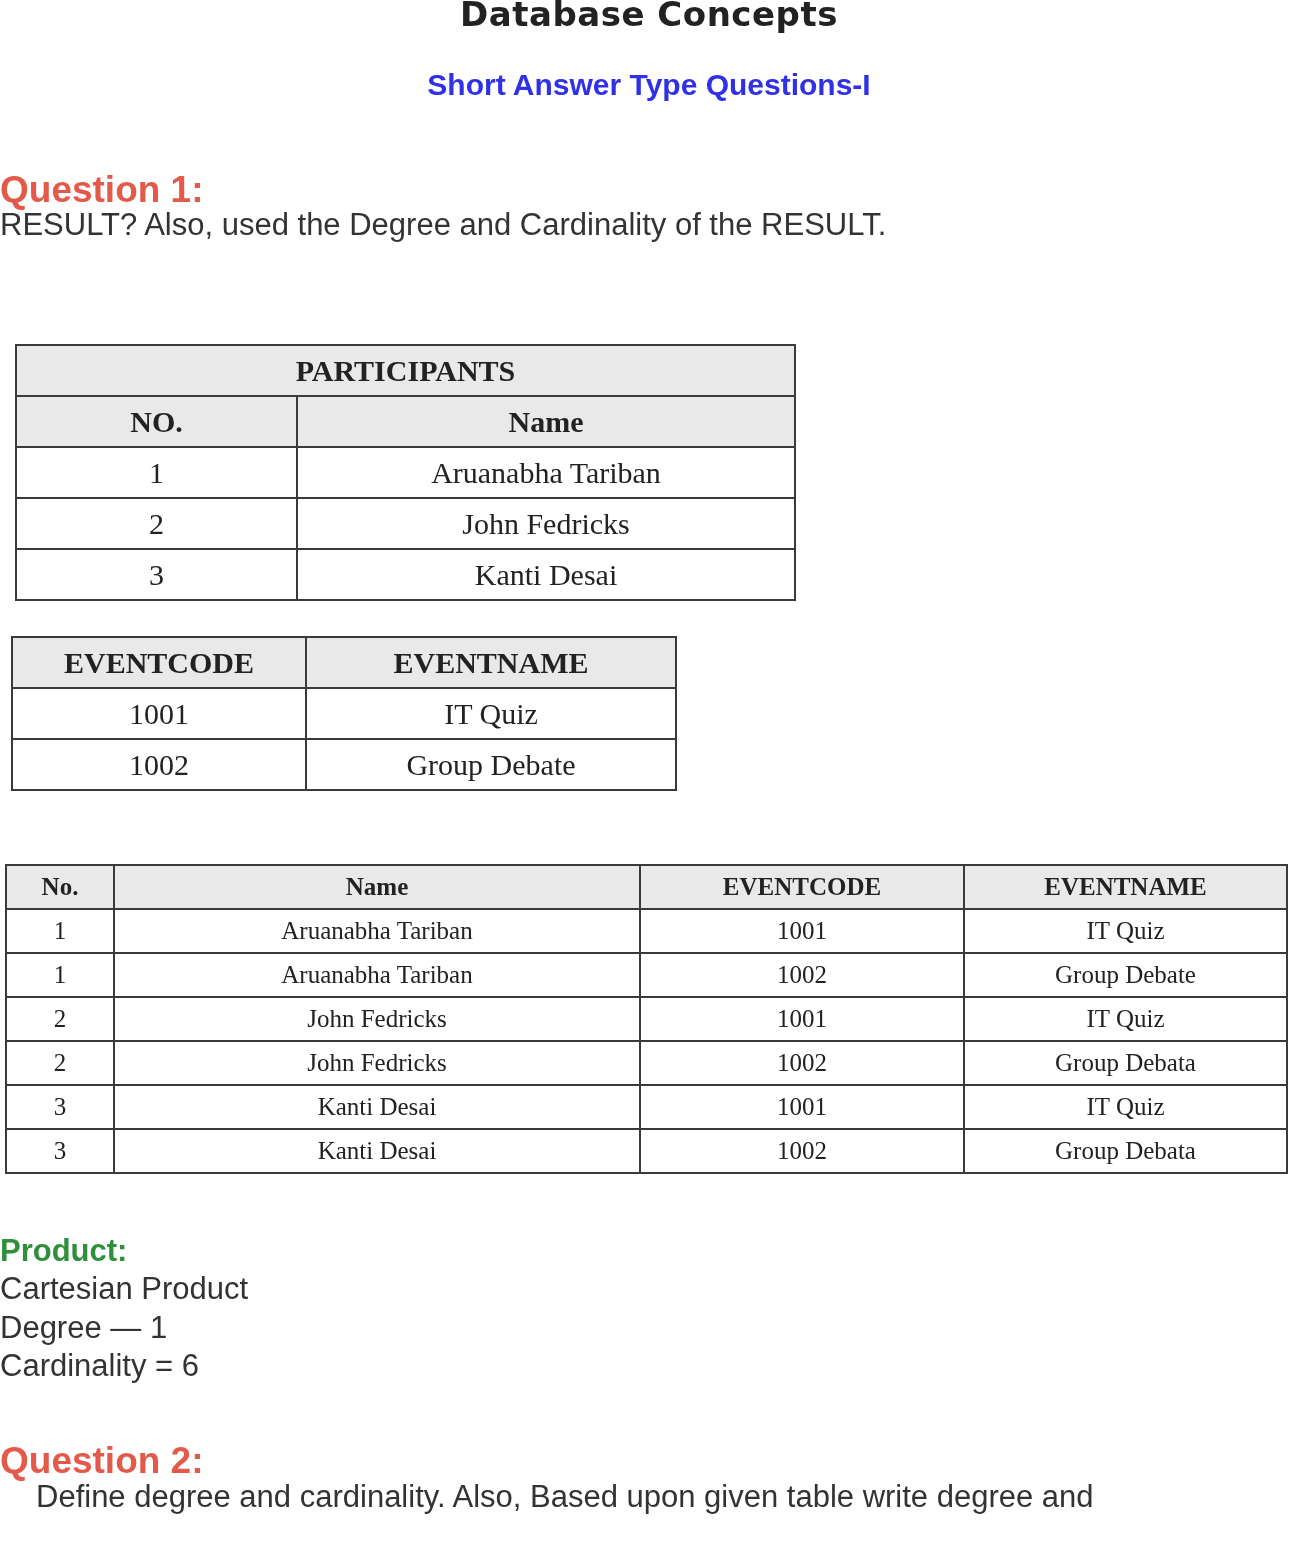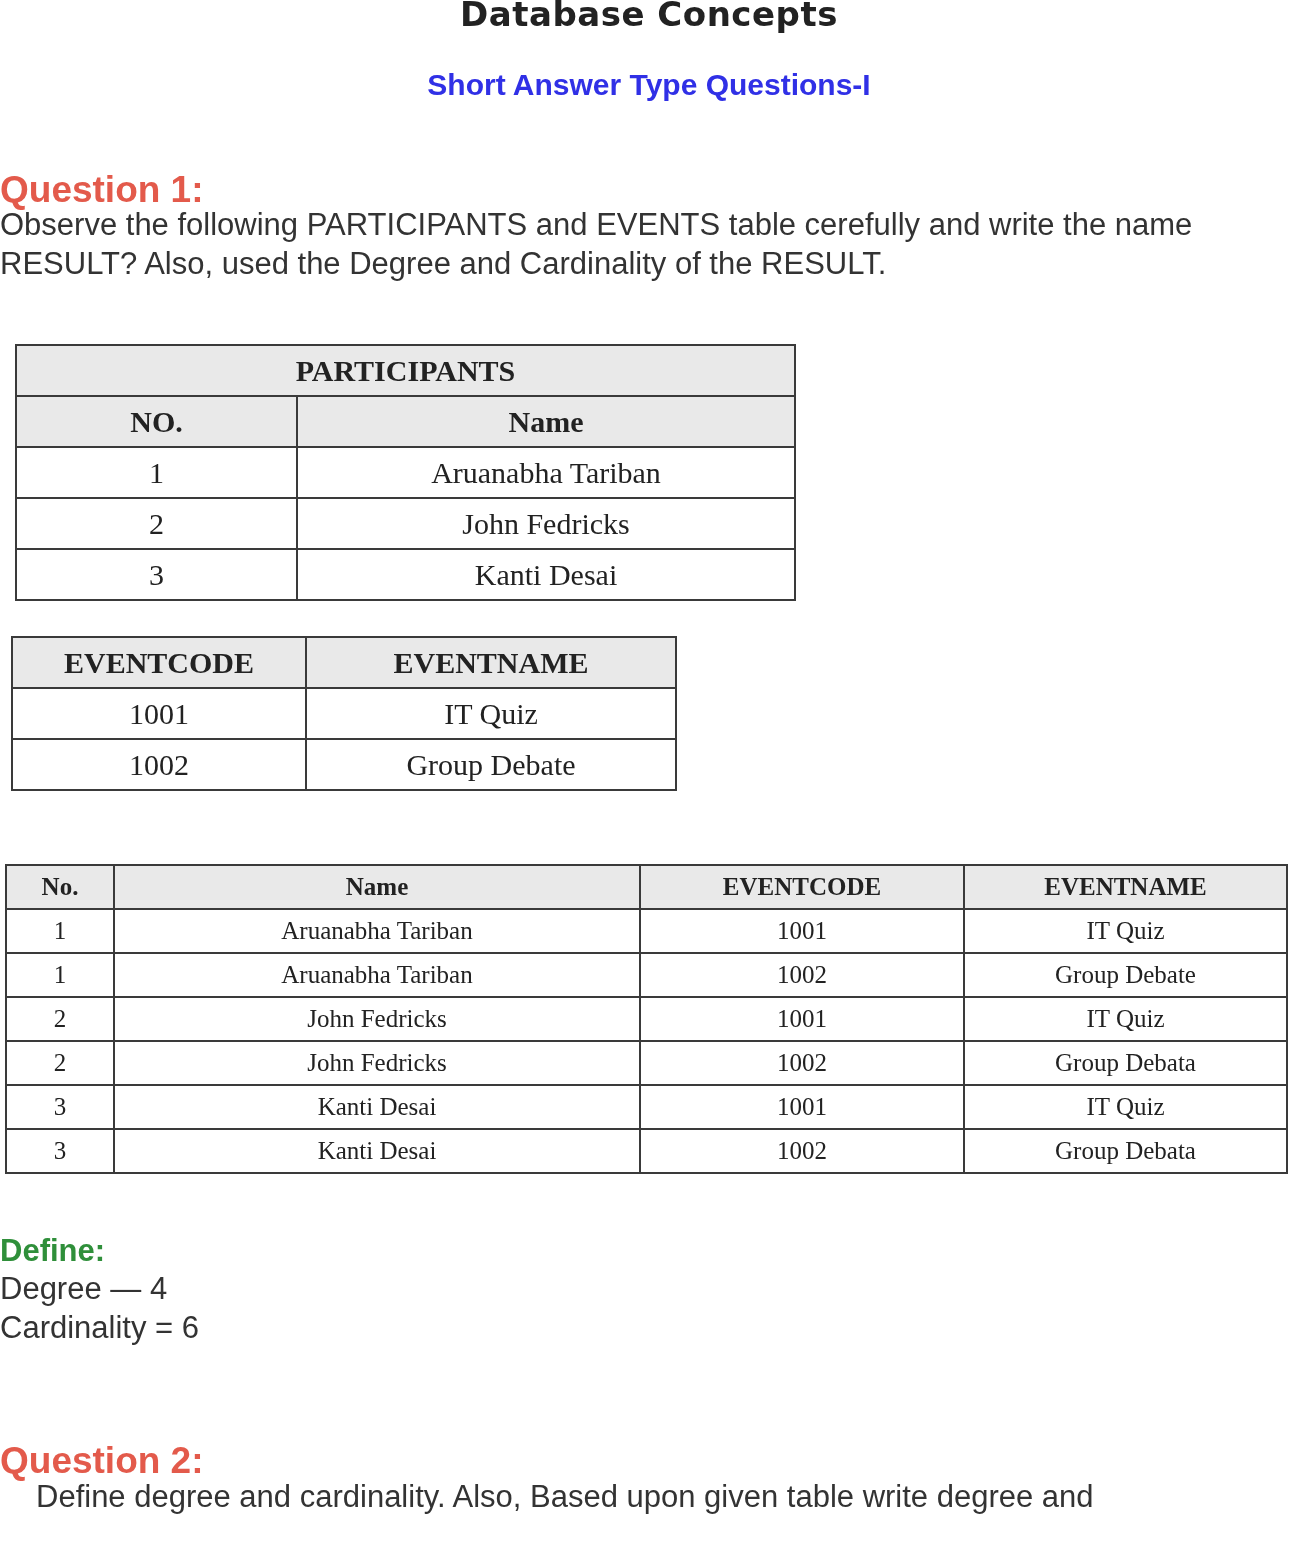--- a/index.html
+++ b/index.html
@@ -41,21 +41,20 @@
   .t-result th, .t-result td { height: 42px; }
 </style>
 </head>
 <body>
 
 <div class="page-title">Database Concepts</div>
 <div class="section-title">Short Answer Type Questions-I</div>
 
 <div class="q-label" style="top:169px;">Question 1:</div>
 <div class="body-text" style="top:206px;">
-  <div>Observe the following PARTICIPANTS and EVENTS table cerefully and write the name</div>
   <div>RESULT? Also, used the Degree and Cardinality of the RESULT.</div>
 </div>
 
 <table class="tbl t-part">
   <colgroup>
       <col style="width:281px">
       <col>
     </colgroup>
   <tbody>
       <tr>
@@ -147,22 +146,23 @@
   </tr>
   <tr>
     <td>3</td>
     <td>Kanti Desai</td>
     <td>1002</td>
     <td>Group Debata</td>
   </tr>
 </tbody>
   </table>
 
-<div class="ans-label" style="top:1233px;">Define:</div>
+<div class="ans-label" style="top:1233px;">Product:</div>
 <div class="body-text" style="top:1270px;">
-  <div>Degree — 4</div>
+  <div>Cartesian Product</div>
+  <div>Degree — 1</div>
   <div>Cardinality = 6</div>
 </div>
 
 <div class="q-label" style="top:1440px;">Question 2:</div>
 <div class="body-text" style="top:1478px;padding-left:36px;">
   <div>Define degree and cardinality. Also, Based upon given table write degree and</div>
 </div>
 
 </body></html>

